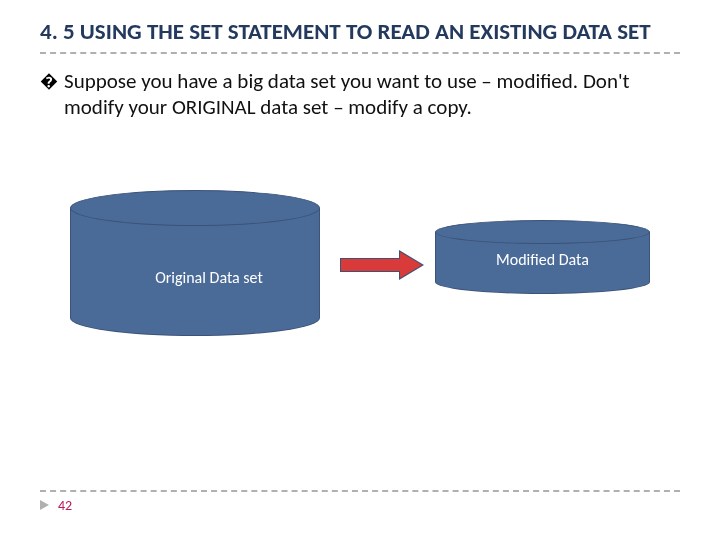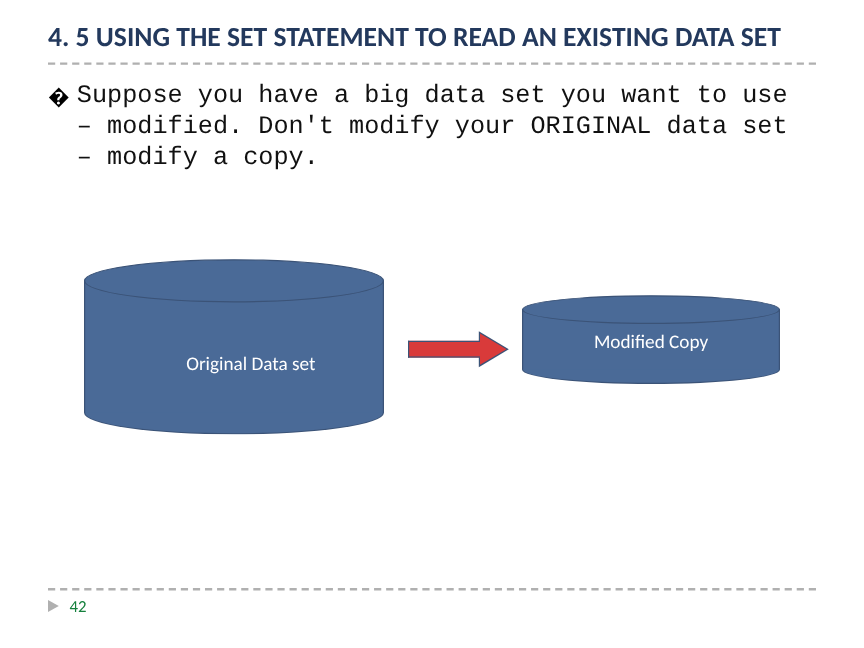--- a/index.html
+++ b/index.html
@@ -38,21 +38,20 @@
     gap: 6px;
   }
   .bullet-glyph {
     font-size: 18px;
     line-height: 1.45;
     color: #000;
     flex-shrink: 0;
   }
   .body-inner {
     flex: 1;
-    font-family: Liberation Mono, monospace;
   }
   .diagram {
     position: relative;
     margin-top: 70px;
     height: 200px;
   }
   .cyl1-body {
     position: absolute;
     left: 30px; top: 18px;
     width: 250px; height: 110px;
@@ -152,21 +151,21 @@
     bottom: 48px;
     width: 640px;
     border: none;
     border-top: 2px dashed #b0b0b0;
   }
   .page-num {
     position: absolute;
     left: 58px;
     bottom: 26px;
     font-size: 14px;
-    color: #15803d;
+    color: #be185d;
   }
   .page-marker {
     position: absolute;
     left: 40px;
     bottom: 30px;
     width: 0; height: 0;
     border-top: 5px solid transparent;
     border-bottom: 5px solid transparent;
     border-left: 9px solid #b0b0b0;
   }
@@ -186,21 +185,21 @@
 
   <div class="diagram">
     <div class="cyl1-bot"></div>
     <div class="cyl1-body"></div>
     <div class="cyl1-top"></div>
     <div class="cyl-label label1">Original Data set</div>
 
     <div class="cyl2-bot"></div>
     <div class="cyl2-body"></div>
     <div class="cyl2-top"></div>
-    <div class="cyl-label label2">Modified Copy</div>
+    <div class="cyl-label label2">Modified Data</div>
 
     <div class="arrow">
       <div class="arrow-head-border"></div>
       <div class="arrow-shaft"></div>
       <div class="arrow-head"></div>
     </div>
   </div>
 
   <hr class="footer-rule">
   <div class="page-marker"></div>

